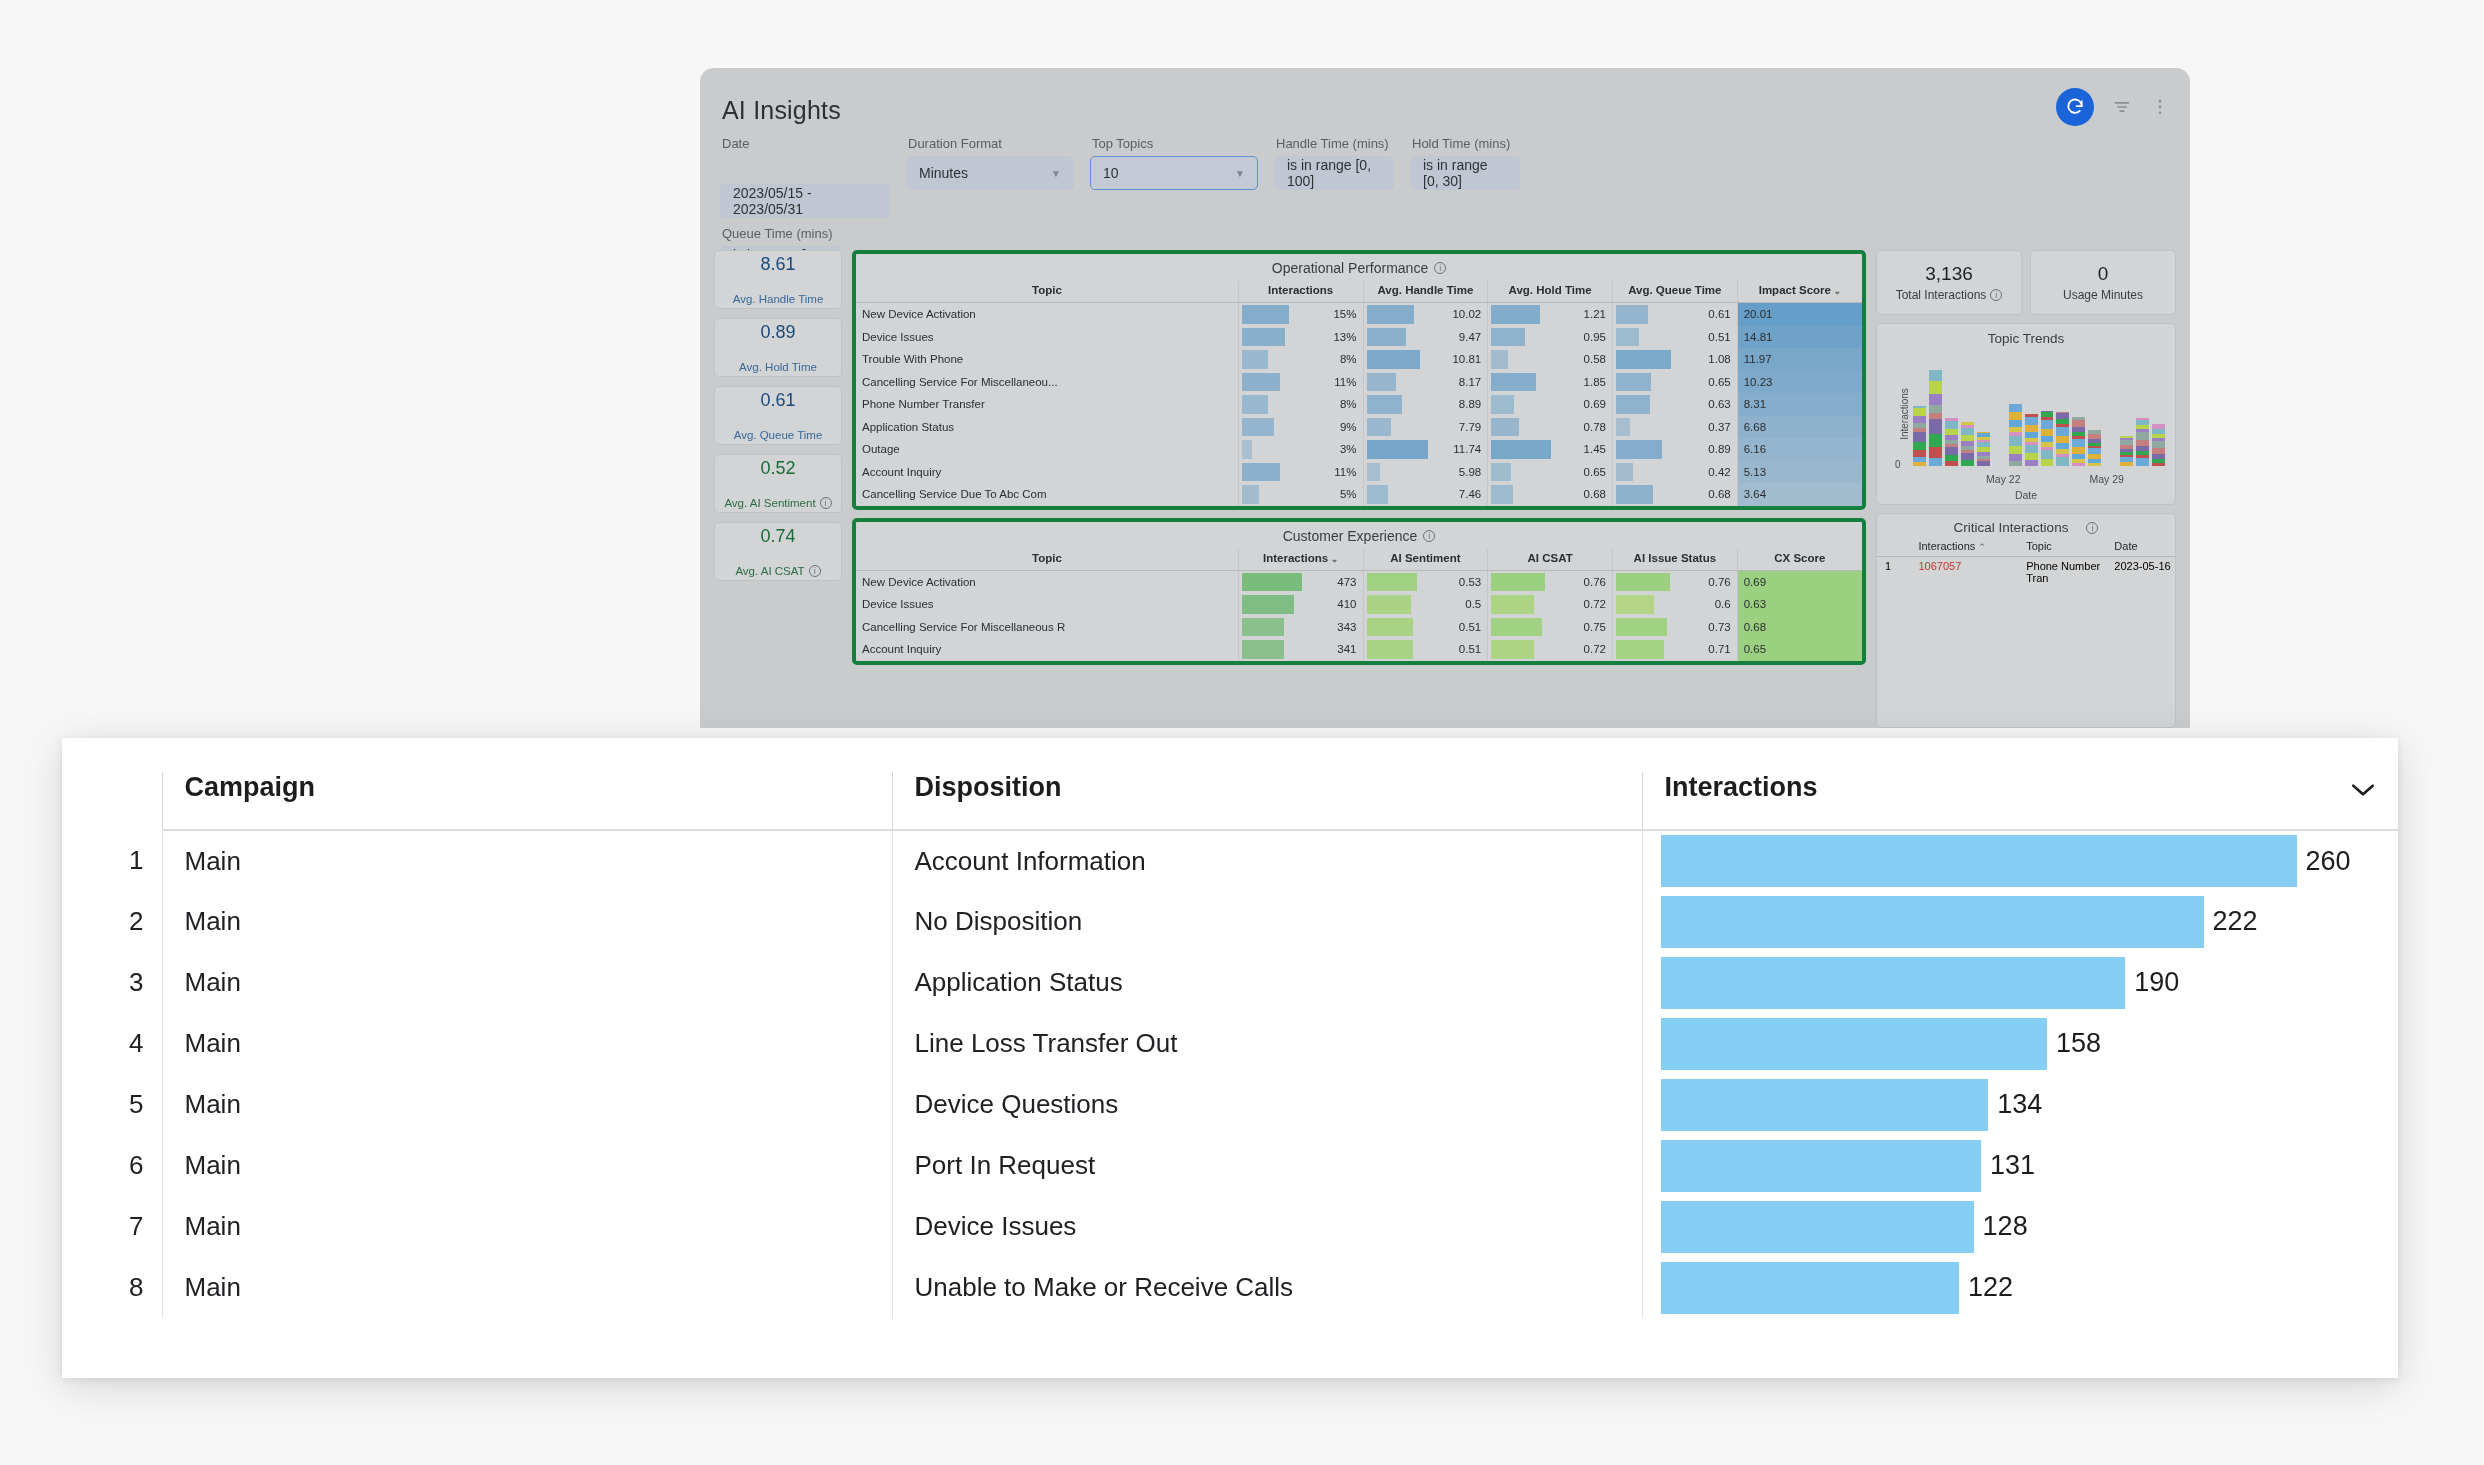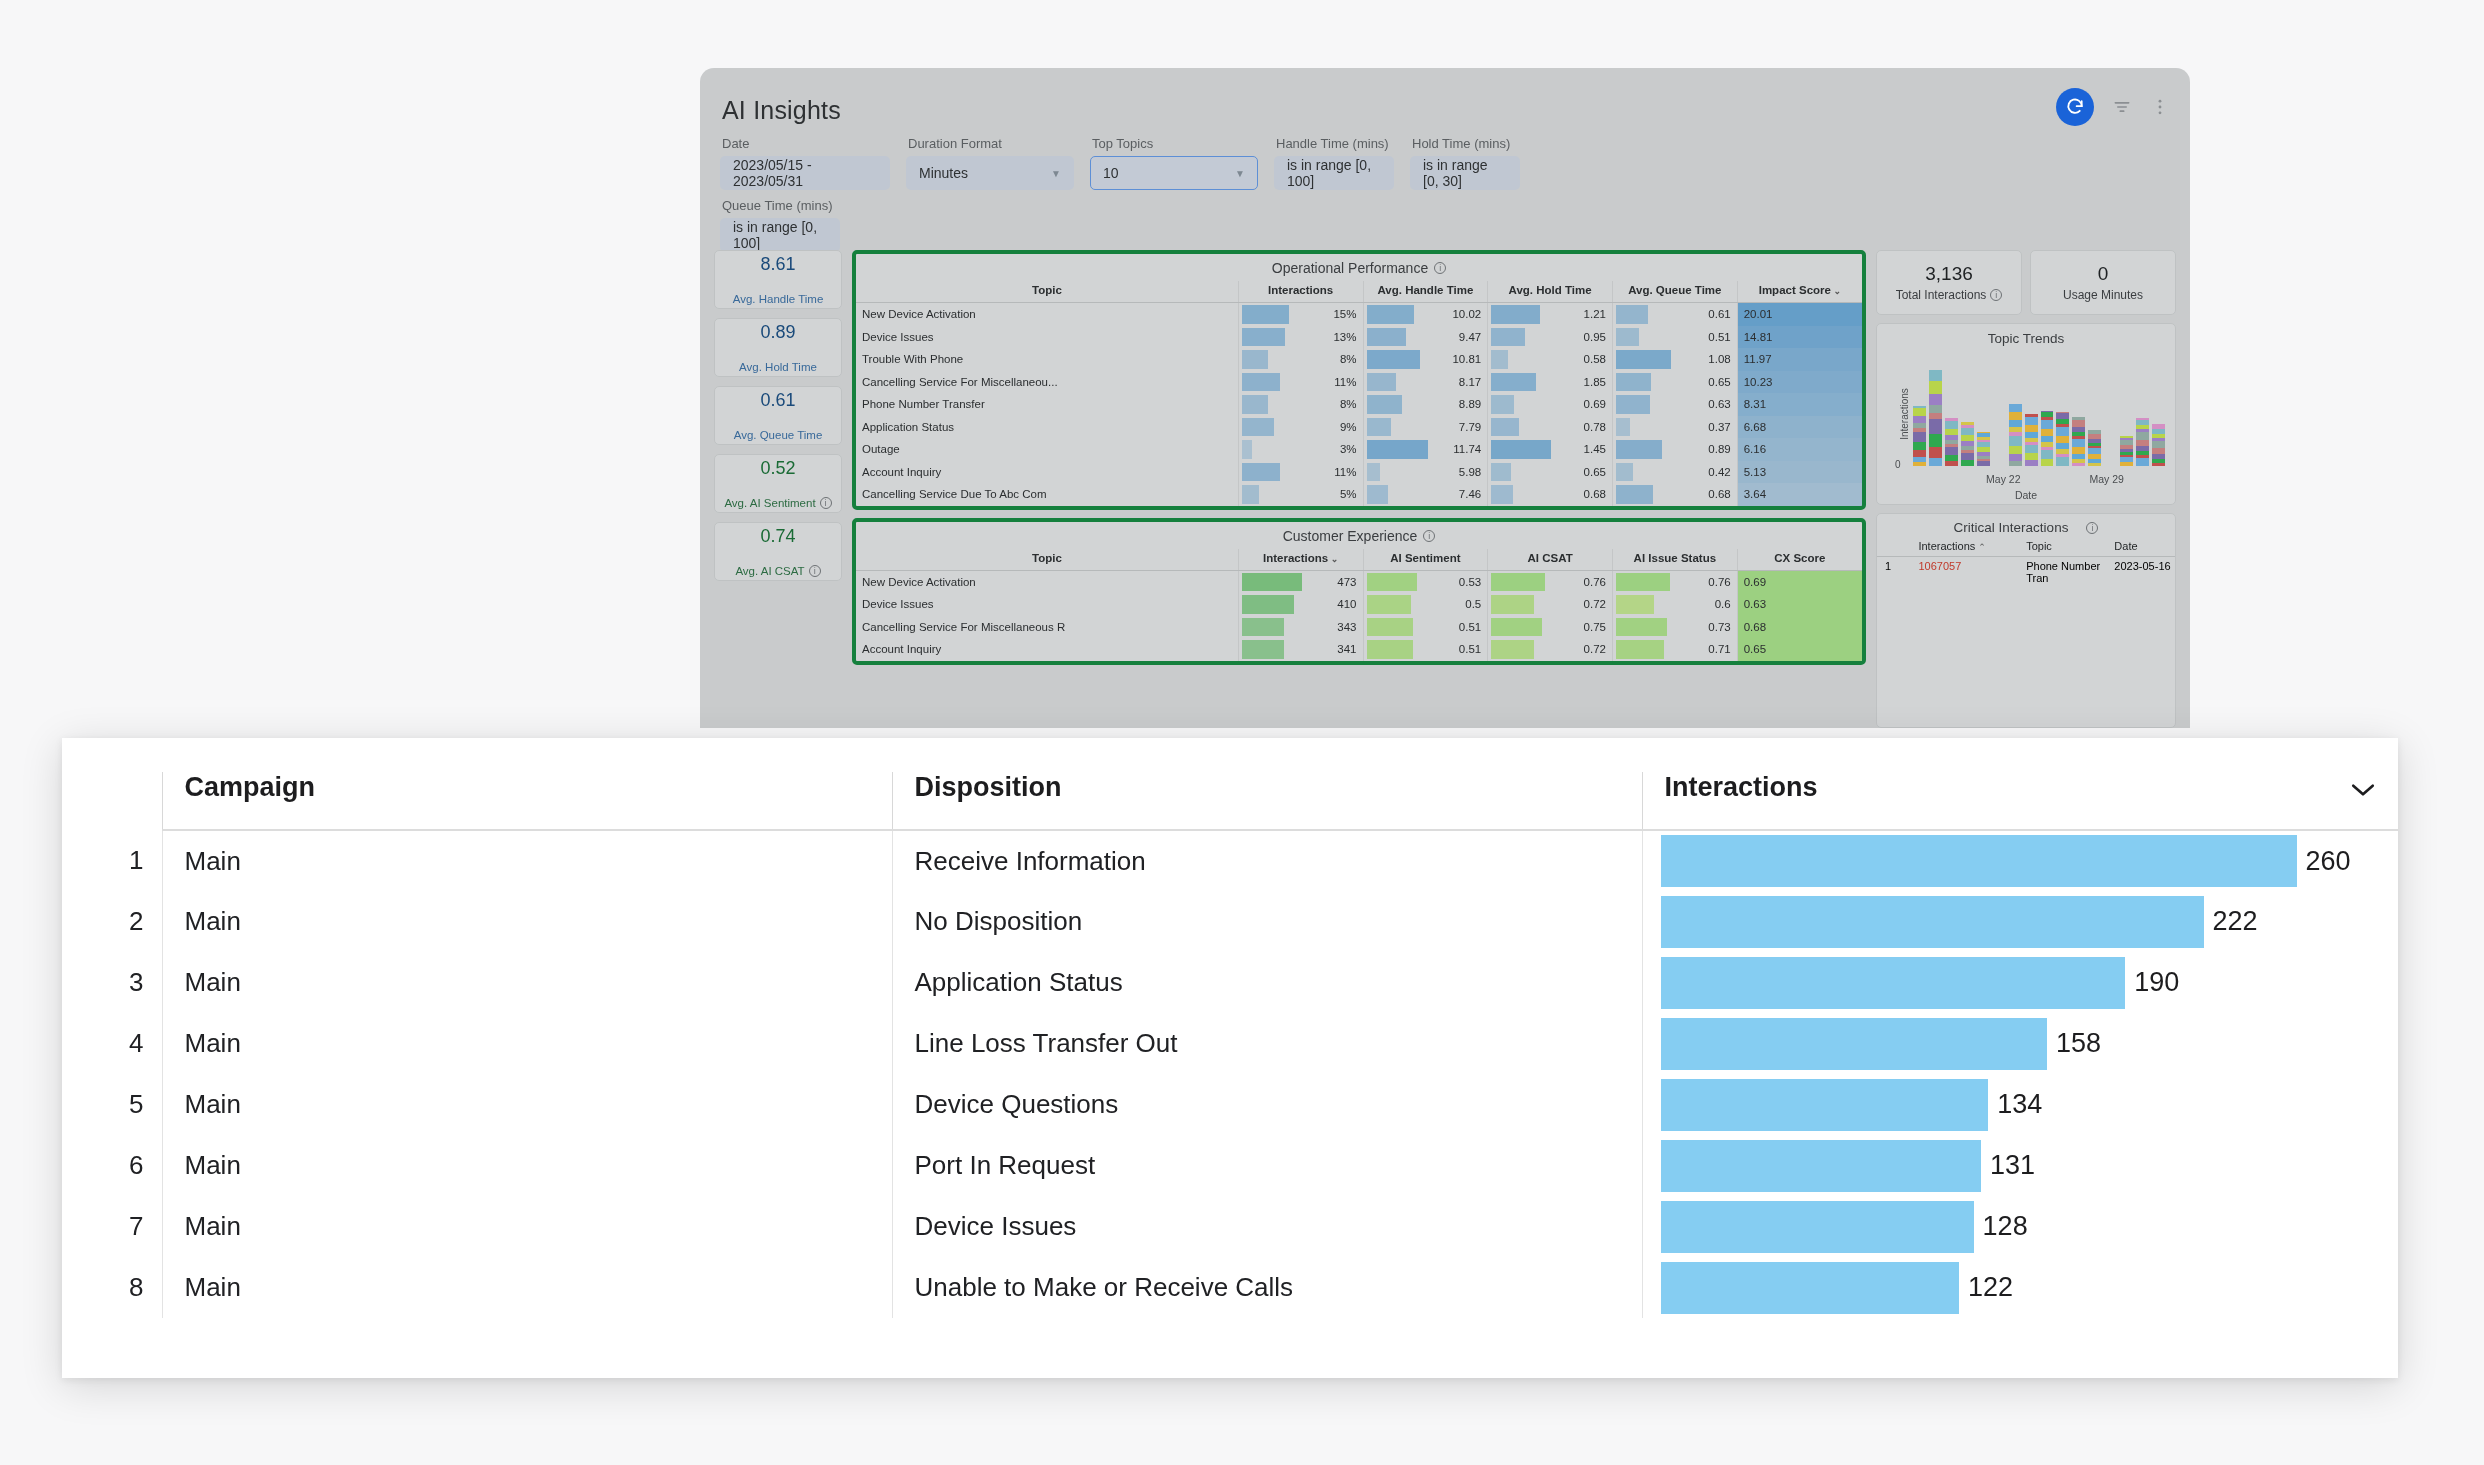--- a/index.html
+++ b/index.html
@@ -39,21 +39,21 @@
   .filter-row { display: flex; gap: 16px; margin-bottom: 8px; }
   .filter-group { display: flex; flex-direction: column; }
   .filter-label { font-size: 13px; color: #5a5e61; margin-bottom: 5px; padding-left: 2px; }
   .filter-box {
     height: 34px; background: #c0c7d2; border-radius: 5px;
     display: flex; align-items: center; padding: 0 12px;
     font-size: 14px; color: #2e3133; border: 1px solid transparent;
   }
   .filter-box.outlined { border: 1px solid #5d8fd6; background: #c3cad5; }
   .filter-box .caret { margin-left: auto; color: #7d8892; font-size: 10px; }
-  .fb-date { width: 170px; }
+  .fb-date { width: 170px; margin-top: 28px; }
   .fb-duration { width: 168px; }
   .fb-top { width: 168px; }
   .fb-handle { width: 120px; justify-content: center; }
   .fb-hold { width: 110px; justify-content: center; }
   .fb-queue { width: 120px; justify-content: center; }
 
   
   .dash-body { position: absolute; left: 14px; top: 182px; right: 14px; bottom: 0; display: flex; gap: 10px; }
 
   .kpi-col { width: 128px; display: flex; flex-direction: column; gap: 9px; }
@@ -967,21 +967,21 @@
                 <path d="M3 3 L12 11 L21 3"></path>
               </svg>
           </span>
         </th>
       </tr>
     </thead>
     <tbody id="fg-tbody">
         <tr>
           <td class="idx">1</td>
           <td class="bordered">Main</td>
-          <td class="bordered">Receive Information</td>
+          <td class="bordered">Account Information</td>
           <td class="bordered int-td">
             <div class="ibar-wrap">
               <div class="ibar" style="width: 636px; background: rgb(133, 205, 242);"></div>
               <span class="ibar-val">260</span>
             </div>
           </td>
         </tr>
         <tr>
           <td class="idx">2</td>
           <td class="bordered">Main</td>

